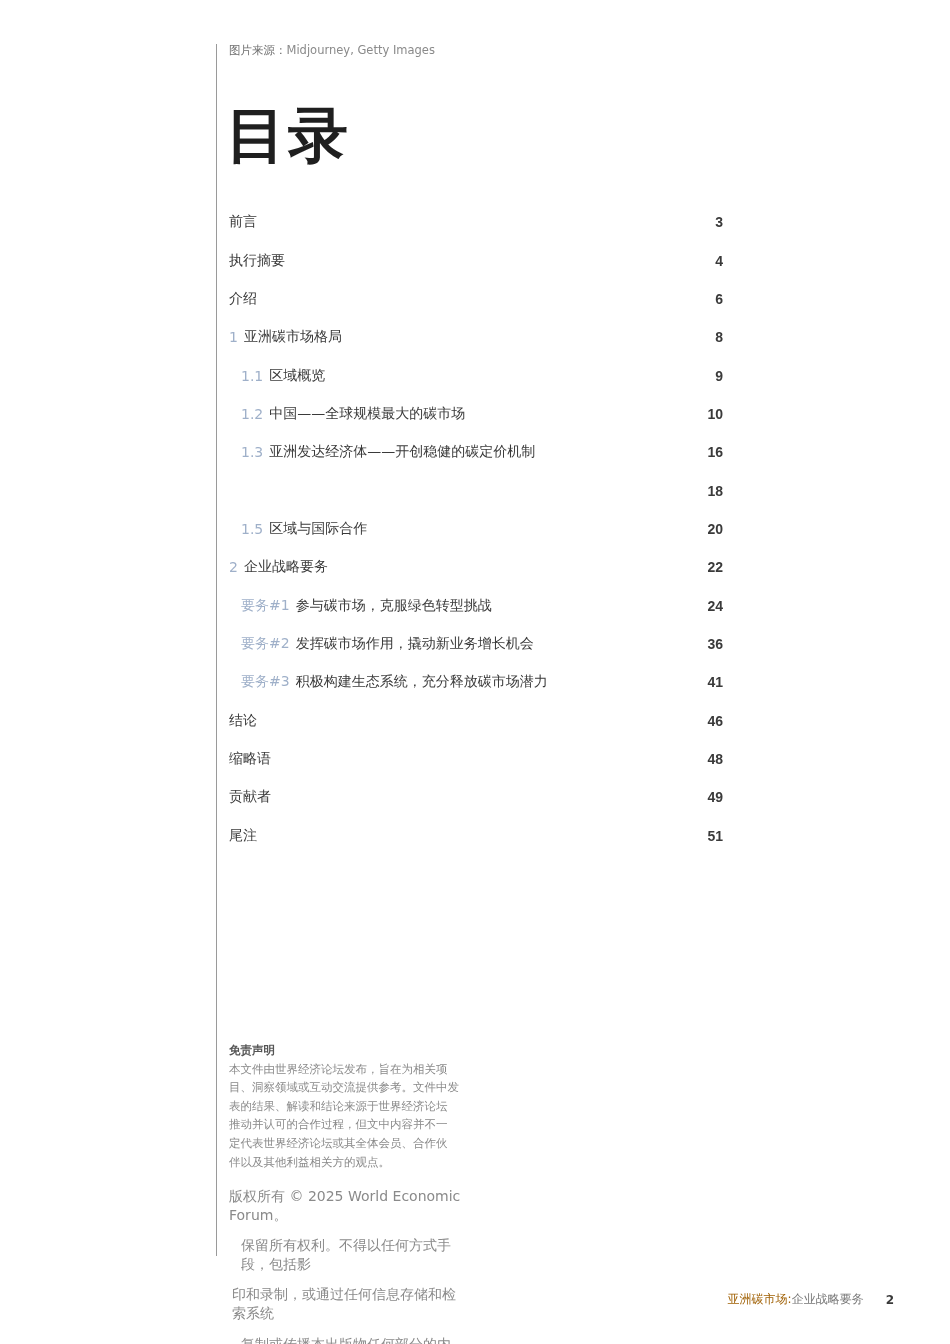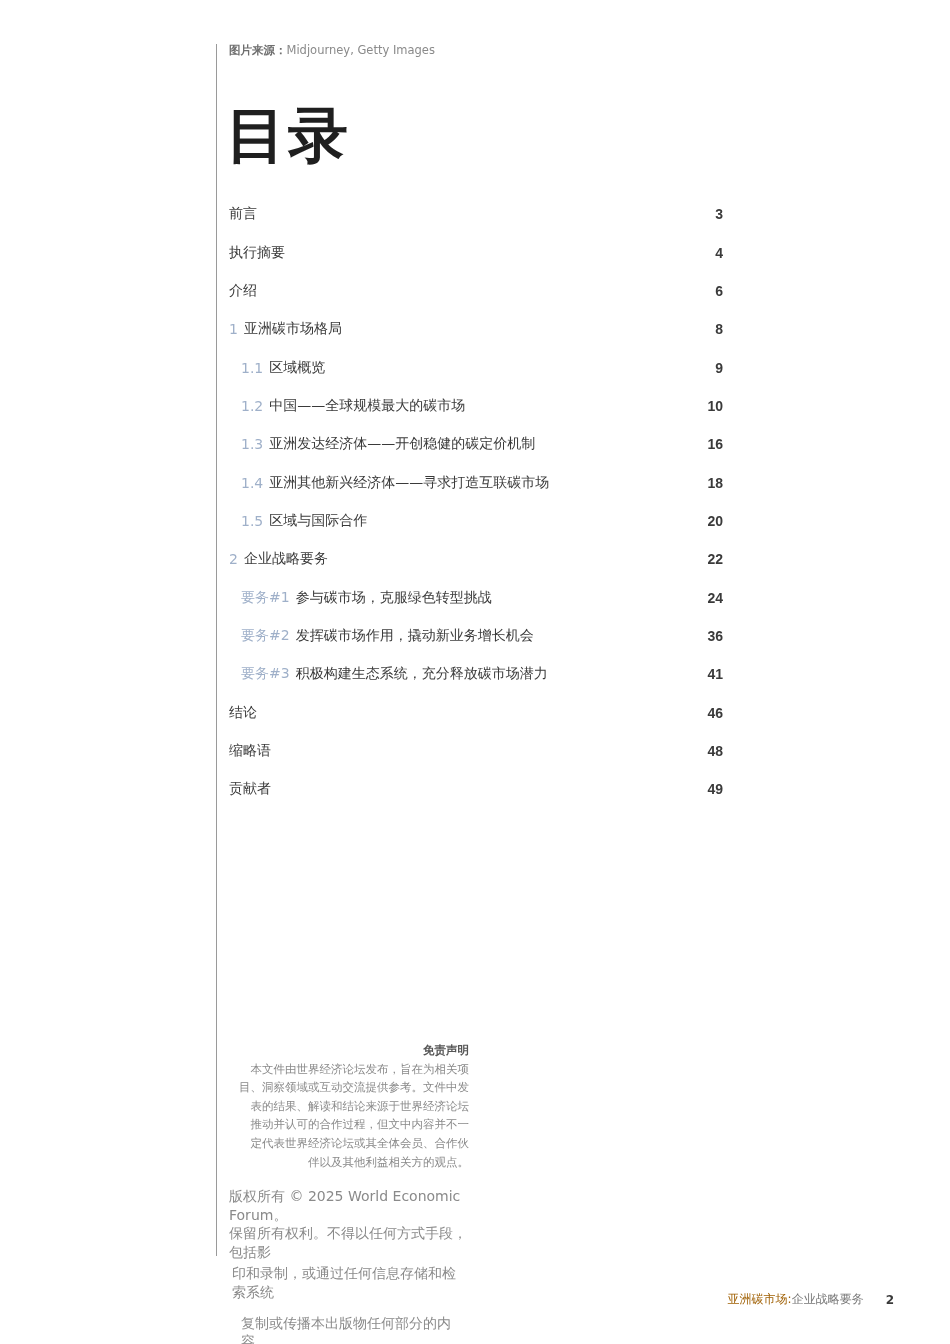--- a/index.html
+++ b/index.html
@@ -9,40 +9,40 @@
     overflow: hidden;
   }
   .vline {
     position: absolute; left: 216px; top: 44px; width: 1px; height: 1212px;
     background: #9a9a9a;
   }
   .credit {
     position: absolute; left: 229px; top: 43px; font-size: 11.5px; color: #8a8a8a;
     white-space: nowrap;
   }
-  .credit .lbl { color: #6f6f6f; font-weight: bold; margin-top: 24px; }
+  .credit .lbl { color: #6f6f6f; font-weight: normal; margin-top: 24px; }
   .title {
     position: absolute; left: 226px; top: 98px; font-size: 60px; font-weight: bold;
     color: #1f1f1f; letter-spacing: 2px; line-height: 74px;
   }
-  .toc { position: absolute; left: 229px; top: 195px; width: 494px; }
+  .toc { position: absolute; left: 229px; top: 203px; width: 494px; }
   .row {
     position: relative; height: 38.35px; display: flex; align-items: center;
     font-size: 14px; color: #3a3a3a;
   }
   .row .txt { display: flex; align-items: center; white-space: nowrap; }
   .row .num { color: #9fb0c9; margin-right: 6px; font-size: 14px; }
   .row.l2 .txt { padding-left: 12px; }
   .row .pg {
     position: absolute; right: 0; font-size: 14px; font-weight: bold; color: #3a3a3a;
     font-family: "Liberation Sans", sans-serif;
   }
   .disclaimer {
     position: absolute; left: 229px; top: 1041px; width: 240px; font-size: 11.5px;
-    color: #8a8a8a; line-height: 18.6px; text-align: right;
+    color: #8a8a8a; line-height: 18.6px;
   }
   .disclaimer .head { font-weight: bold; color: #555; }
   .disclaimer p { margin: 0; }
   .copyright {
     position: absolute; left: 229px; top: 1187px; width: 240px; font-size: 14px;
     color: #8a8a8a; line-height: 18.6px;
   }
   .footer {
     position: absolute; right: 56px; top: 1291px; font-size: 12px; color: #777;
     display: flex; align-items: center; white-space: nowrap;
@@ -102,24 +102,20 @@
       <span class="pg">10</span>
     </div>
     <div class="row l2">
       <span class="txt">
         <span class="num">1.3</span>
         <span>亚洲发达经济体——开创稳健的碳定价机制</span>
       </span>
       <span class="pg">16</span>
     </div>
     <div class="row l2">
-      <span class="txt">
-        <span class="num">1.4</span>
-        <span>亚洲其他新兴经济体——寻求打造互联碳市场</span>
-      </span>
       <span class="pg">18</span>
     </div>
     <div class="row l2">
       <span class="txt">
         <span class="num">1.5</span>
         <span>区域与国际合作</span>
       </span>
       <span class="pg">20</span>
     </div>
     <div class="row">
@@ -161,35 +157,41 @@
         <span>缩略语</span>
       </span>
       <span class="pg">48</span>
     </div>
     <div class="row">
       <span class="txt">
         <span>贡献者</span>
       </span>
       <span class="pg">49</span>
     </div>
+    <div class="row">
+      <span class="txt">
+        <span>尾注</span>
+      </span>
+      <span class="pg">51</span>
+    </div>
   </div>
 
 <div class="disclaimer">
   <div class="head">免责声明</div>
   <p>本文件由世界经济论坛发布，旨在为相关项</p>
   <p>目、洞察领域或互动交流提供参考。文件中发</p>
   <p>表的结果、解读和结论来源于世界经济论坛</p>
   <p>推动并认可的合作过程，但文中内容并不一</p>
   <p>定代表世界经济论坛或其全体会员、合作伙</p>
   <p>伴以及其他利益相关方的观点。</p>
 </div>
 
 <div class="copyright">
   <p style="margin:0">版权所有 © 2025 World Economic Forum。</p>
-  <p style="margin:0">保留所有权利。不得以任何方式手段，包括影</p>
+  <p style="margin:12px">保留所有权利。不得以任何方式手段，包括影</p>
   <p style="margin:3px">印和录制，或通过任何信息存储和检索系统</p>
   <p style="margin:12px">复制或传播本出版物任何部分的内容。</p>
 </div>
 
 <div class="footer">
   <span class="b">亚洲碳市场:</span>
   <span> 企业战略要务</span>
   <span class="pgno">2</span>
 </div>
 

